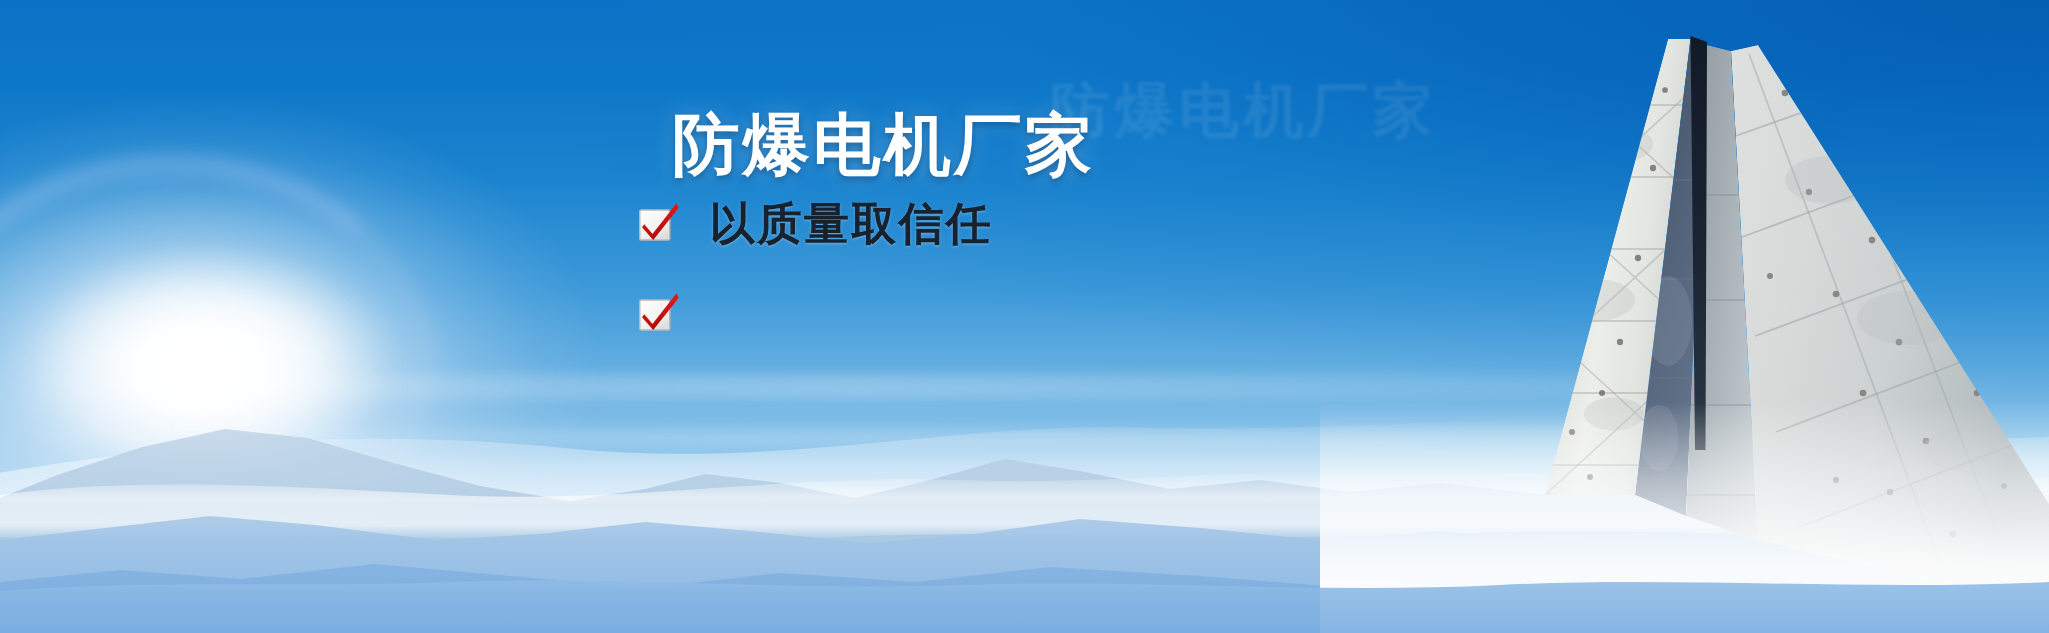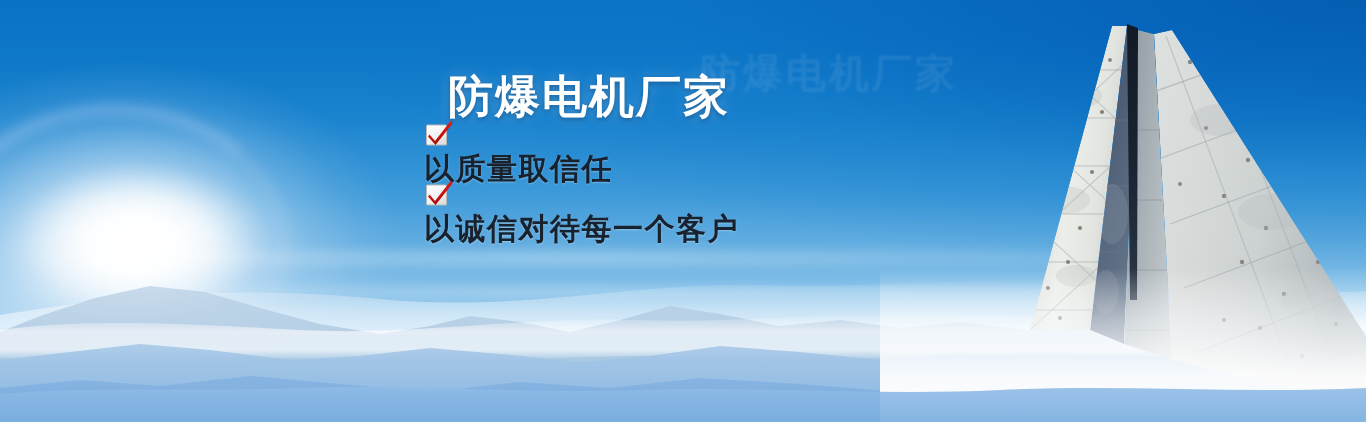--- a/index.html
+++ b/index.html
@@ -161,23 +161,22 @@
     filter: blur(1px);
   }
 
   .bullets {
     position: absolute;
     left: 424px;
     top: 103px;
   }
   .bullet {
     display: flex;
-    align-items: flex-start;
+    align-items: center;
     height: 60px;
-    flex-direction: column;
   }
   .check-icon {
     flex: 0 0 auto;
     width: 30px;
     height: 30px;
     position: relative;
     margin-right: 19px;
   }
   .check-icon svg { display: block; }
   .bullet-text {
@@ -498,20 +497,19 @@
         <span class="bullet-text">以质量取信任</span>
       </div>
 
       <div class="bullet">
         <span class="check-icon">
           <svg width="30" height="30" viewBox="0 0 30 30">
             <rect x="2.5" y="6" width="20" height="20" rx="1" fill="url(#boxG1)" stroke="#b9b9b9" stroke-width="1"></rect>
             <path d="M5.5,15.5 L11,22 L27,1.5 L28.5,4.5 L11.5,26 L4,17.5 Z" fill="url(#tickG1)"></path>
           </svg>
         </span>
-        <span class="bullet-text">以诚信对待每一个客户</span>
       </div>
 
 
     </div>
   </div>
 
 </div>
 
 </body></html>

